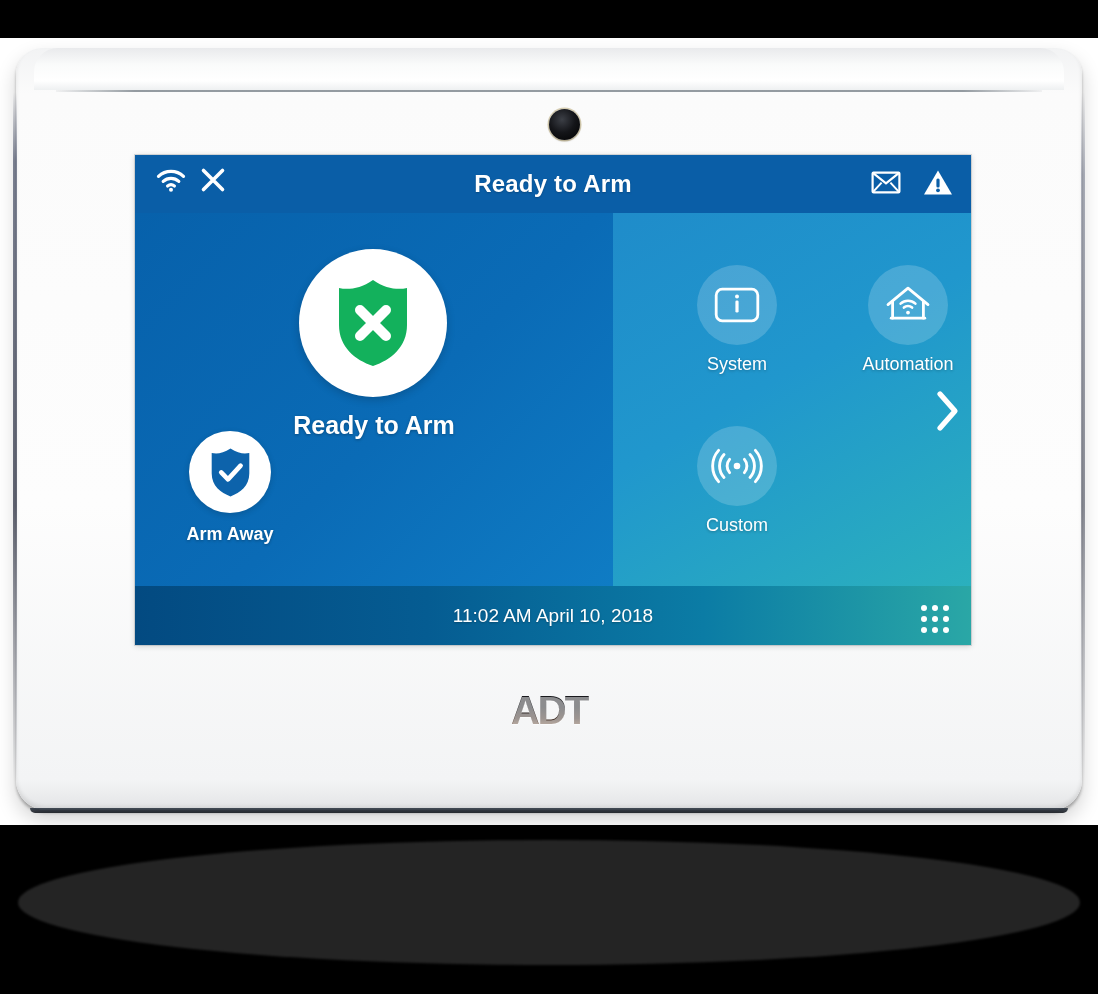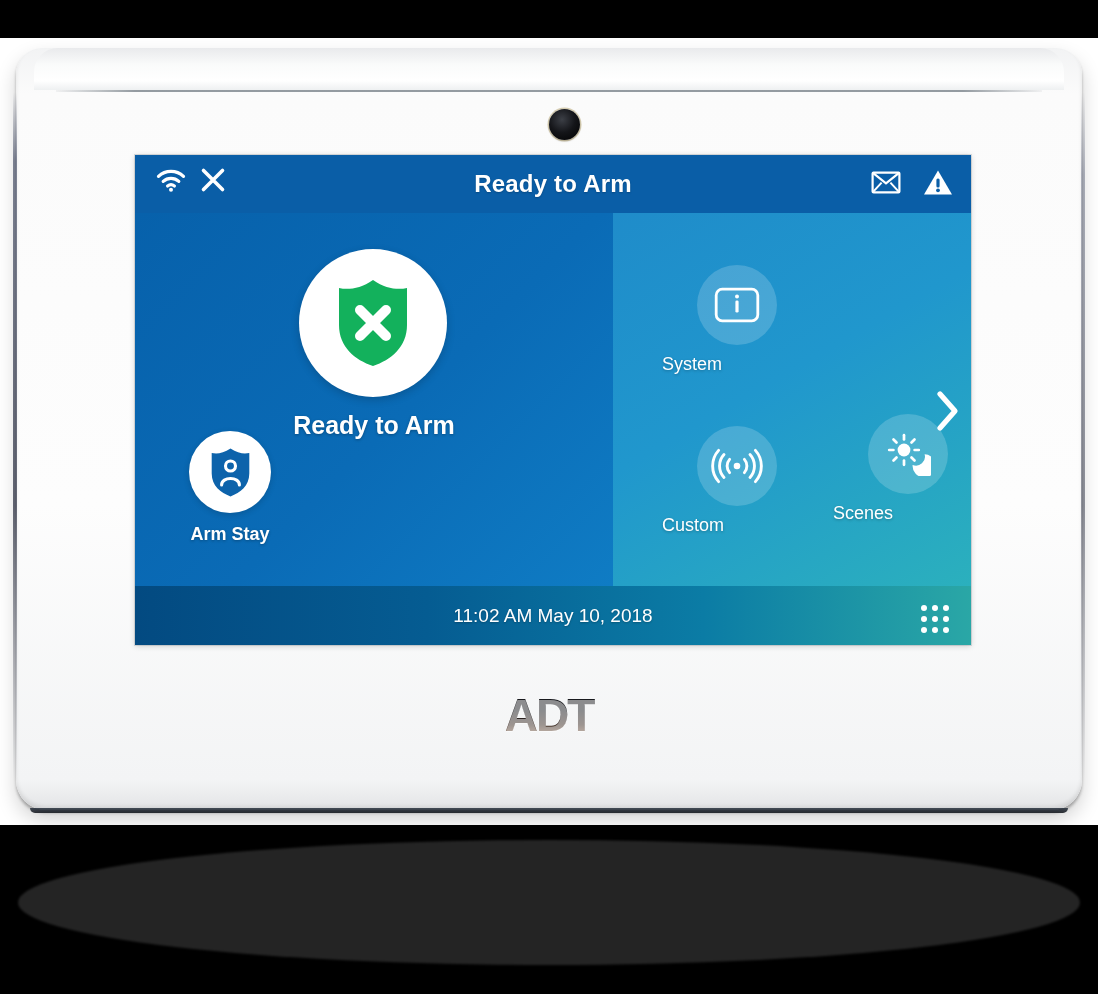--- a/index.html
+++ b/index.html
@@ -142,21 +142,21 @@
     width:82px; height:82px; border-radius:50%; background:#fff; margin:0 auto;
     display:flex; align-items:center; justify-content:center;
     box-shadow:0 2px 6px rgba(0,0,0,.16);
   }
   .arm-label {
     margin-top:11px; color:#fff; font-size:18px; font-weight:bold;
     text-shadow:0 1px 3px rgba(0,0,0,.30); white-space:nowrap;
   }
 
   
-  .tile { position:absolute; text-align:left; width:150px; }
+  .tile { position:absolute; text-align:center; width:150px; }
   .tile-circle {
     width:80px; height:80px; border-radius:50%; margin:0 auto;
     background:rgba(255,255,255,.18);
     display:flex; align-items:center; justify-content:center;
   }
   .tile-label {
     margin-top:9px; color:#fff; font-size:18px;
     text-shadow:0 1px 3px rgba(0,0,0,.28); white-space:nowrap;
   }
   #tile-system     { left:49px;  top:52px; }
@@ -165,21 +165,21 @@
   #tile-scenes     { left:220px; top:201px; }
 
   #next-page-arrow {
     position:absolute; right:6px; top:175px; width:34px; height:46px;
     display:flex; align-items:center; justify-content:center;
   }
 
   
   #adt-logo {
     position:absolute; left:0; top:640px; width:1066px; text-align:center;
-    font-size:46px; font-weight:bold; letter-spacing:-2px;
+    font-size:40px; font-weight:bold; letter-spacing:-2px;
     font-family:"Liberation Sans", sans-serif;
     background:linear-gradient(180deg,#1b1b1f 0%, #17181c 42%, #3a2a22 68%, #7a5a44 85%, #b08a63 100%);
     -webkit-background-clip:text; background-clip:text; color:transparent;
     text-shadow:0 1px 0 rgba(255,255,255,.5);
   }
 
   svg { display:block; }
 </style>
 </head>
 <body>
@@ -245,94 +245,87 @@
             <svg width="78" height="92" viewBox="0 0 78 92">
               <path d="M39 3 C52 12 64 13 73 11 L73 48 C73 70 57 83 39 89 C21 83 5 70 5 48 L5 11 C14 13 26 12 39 3 Z" fill="#13b15c"></path>
               <path d="M26 33 L52 59 M52 33 L26 59" stroke="#fff" stroke-width="10" stroke-linecap="round"></path>
             </svg>
           </div>
           <div id="ready-label">Ready to Arm</div>
         </div>
 
         <div id="arm-row">
 
-
           <div class="arm-item">
             <div class="arm-circle">
               <svg width="43" height="51" viewBox="0 0 43 51">
                 <path d="M21.5 1.6 C28.7 6.6 35.3 7.2 40.3 6.1 L40.3 26.6 C40.3 38.8 31.4 46.0 21.5 49.4 C11.6 46.0 2.7 38.8 2.7 26.6 L2.7 6.1 C7.7 7.2 14.3 6.6 21.5 1.6 Z" fill="#0d63ab"></path>
-                <circle cx="21.5" cy="19.0" r="5.0" fill="none" stroke="#fff" stroke-width="3.1"></circle>
-                <path d="M12.6 38.0 C12.6 29.4 30.4 29.4 30.4 38.0" fill="none" stroke="#fff" stroke-width="3.1" stroke-linecap="round"></path>
+                <path d="M12.2 25.4 L19.0 32.4 L31.6 18.6" fill="none" stroke="#fff" stroke-width="4.6" stroke-linecap="round" stroke-linejoin="round"></path>
               </svg>
             </div>
-            <div class="arm-label">Arm Stay</div>
-          </div>
+            <div class="arm-label">Arm Away</div>
+          </div>
+
 
 
         </div>
       </div>
 
       <div id="body-right">
 
         <div class="tile" id="tile-system">
           <div class="tile-circle">
             <svg width="46" height="36" viewBox="0 0 46 36">
               <rect x="2.2" y="2.2" width="41.6" height="31.6" rx="6" fill="none" stroke="#fff" stroke-width="2.8"></rect>
               <rect x="21.4" y="13.4" width="3.2" height="12.2" rx="1.4" fill="#fff"></rect>
               <circle cx="23" cy="9.4" r="2.0" fill="#fff"></circle>
             </svg>
           </div>
           <div class="tile-label">System</div>
         </div>
 
+        <div class="tile" id="tile-automation">
+          <div class="tile-circle">
+            <svg width="46" height="40" viewBox="0 0 46 40">
+              <path d="M3 19.6 L23 3.2 L43 19.6" fill="none" stroke="#fff" stroke-width="2.8" stroke-linecap="round" stroke-linejoin="round"></path>
+              <path d="M7.6 16.4 L7.6 33.2 M38.4 16.4 L38.4 33.2" fill="none" stroke="#fff" stroke-width="2.8" stroke-linecap="round"></path>
+              <path d="M6.2 33.2 L39.8 33.2" fill="none" stroke="#fff" stroke-width="2.8" stroke-linecap="round"></path>
+              <path d="M15.6 18.6 A11 11 0 0 1 30.4 18.6" fill="none" stroke="#fff" stroke-width="2.6" stroke-linecap="round"></path>
+              <path d="M18.9 22.6 A6.2 6.2 0 0 1 27.1 22.6" fill="none" stroke="#fff" stroke-width="2.6" stroke-linecap="round"></path>
+              <circle cx="23" cy="27.6" r="1.9" fill="#fff"></circle>
+            </svg>
+          </div>
+          <div class="tile-label">Automation</div>
+        </div>
 
         <div class="tile" id="tile-zones">
           <div class="tile-circle">
             <svg width="52" height="40" viewBox="0 0 52 40">
               <circle cx="26" cy="20" r="3.3" fill="#fff"></circle>
               <path d="M18.6 13.4 A10 10 0 0 0 18.6 26.6" fill="none" stroke="#fff" stroke-width="2.9" stroke-linecap="round"></path>
               <path d="M33.4 13.4 A10 10 0 0 1 33.4 26.6" fill="none" stroke="#fff" stroke-width="2.9" stroke-linecap="round"></path>
               <path d="M13.0 8.6 A16.8 16.8 0 0 0 13.0 31.4" fill="none" stroke="#fff" stroke-width="2.9" stroke-linecap="round"></path>
               <path d="M39.0 8.6 A16.8 16.8 0 0 1 39.0 31.4" fill="none" stroke="#fff" stroke-width="2.9" stroke-linecap="round"></path>
               <path d="M7.6 4.4 A23.4 23.4 0 0 0 7.6 35.6" fill="none" stroke="#fff" stroke-width="2.9" stroke-linecap="round"></path>
               <path d="M44.4 4.4 A23.4 23.4 0 0 1 44.4 35.6" fill="none" stroke="#fff" stroke-width="2.9" stroke-linecap="round"></path>
             </svg>
           </div>
           <div class="tile-label">Custom</div>
         </div>
 
-        <div class="tile" id="tile-scenes">
-          <div class="tile-circle">
-            <svg width="46" height="44" viewBox="0 0 46 44">
-              <circle cx="19" cy="18" r="6.4" fill="#fff"></circle>
-              <g stroke="#fff" stroke-width="2.7" stroke-linecap="round">
-                <path d="M19 3.2 L19 7.4"></path>
-                <path d="M19 28.6 L19 32.8"></path>
-                <path d="M4.2 18 L8.4 18"></path>
-                <path d="M29.6 18 L33.8 18"></path>
-                <path d="M8.5 7.5 L11.5 10.5"></path>
-                <path d="M26.5 25.5 L29.5 28.5"></path>
-                <path d="M29.5 7.5 L26.5 10.5"></path>
-                <path d="M11.5 25.5 L8.5 28.5"></path>
-              </g>
-              <path d="M39.6 22.2 A11.6 11.6 0 1 1 27.6 33.0 A9.0 9.0 0 0 0 39.6 22.2 Z" fill="#fff"></path>
-            </svg>
-          </div>
-          <div class="tile-label">Scenes</div>
-        </div>
 
         <div id="next-page-arrow">
           <svg width="26" height="42" viewBox="0 0 26 42">
             <path d="M5 4 L20 21 L5 38" fill="none" stroke="#fff" stroke-width="5.2" stroke-linecap="round" stroke-linejoin="round"></path>
           </svg>
         </div>
       </div>
 
       <div id="status-bar">
-        <div id="clock">11:02 AM May 10, 2018</div>
+        <div id="clock">11:02 AM April 10, 2018</div>
         <div id="keypad-button">
           <i></i>
           <i></i>
           <i></i>
           <i></i>
           <i></i>
           <i></i>
           <i></i>
           <i></i>
           <i></i>

